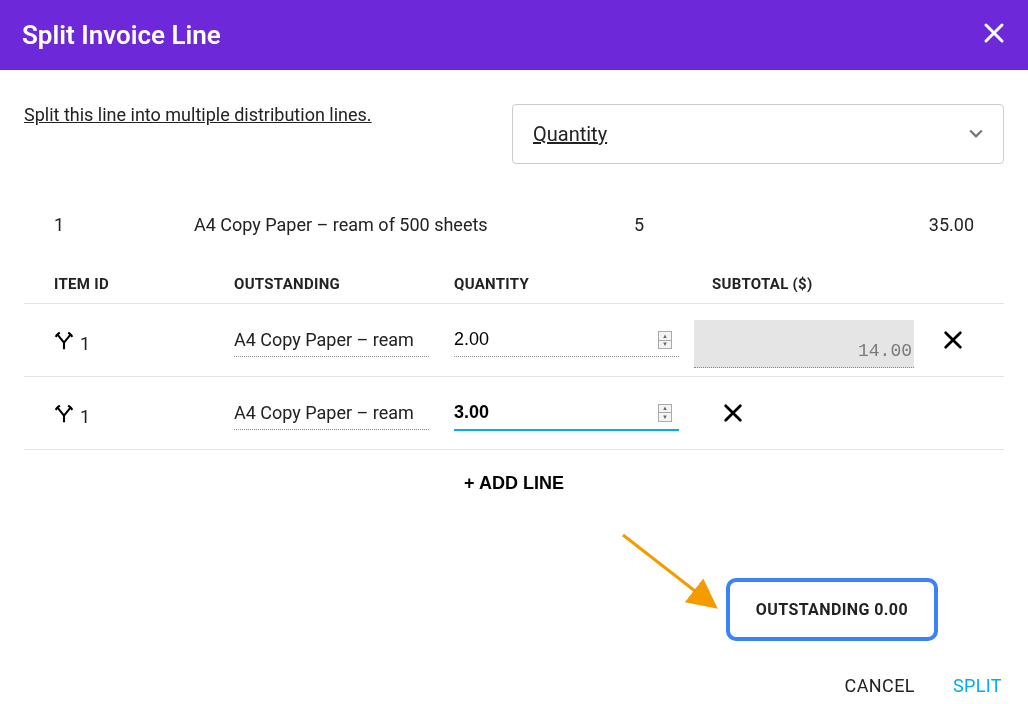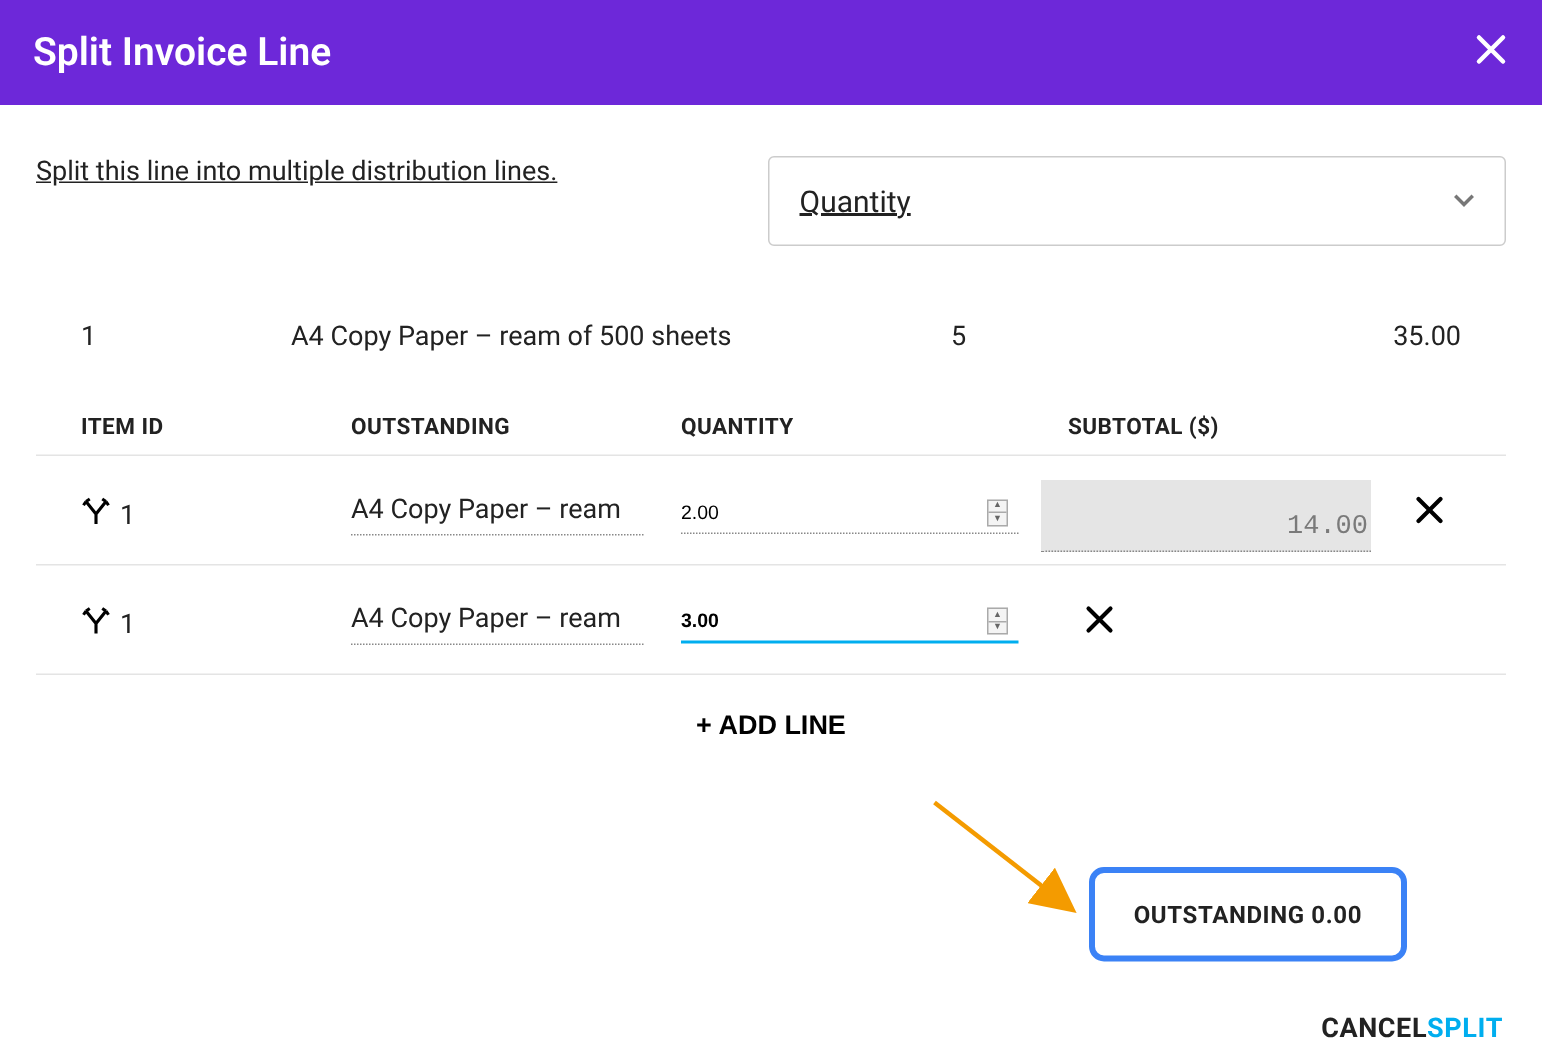--- a/index.html
+++ b/index.html
@@ -29,33 +29,33 @@
   .col-desc { width: 220px; }
   .col-qty { width: 240px; }
   .col-sub { flex: 1; text-align: left; padding-left: 18px; }
 
   .trow { display: flex; align-items: center; padding: 14px 30px 8px 30px; border-bottom: 1px solid #e4e4e4; height: 73px; }
   .cell-itemid { width: 180px; display: flex; align-items: center; gap: 6px; font-size: 18px; }
   .split-icon svg { width: 20px; height: 20px; }
   .cell-desc { width: 220px; }
   .cell-desc-inner { font-size: 18px; border-bottom: 1px dotted #888; padding-bottom: 6px; width: 195px; }
   .cell-qty { width: 240px; position: relative; }
-  .qty-input { width: 225px; font-size: 13px; border: none; border-bottom: 1px dotted #888; padding: 0 0 6px 0; outline: none; background: transparent; }
+  .qty-input { width: 225px; font-size: 18px; border: none; border-bottom: 1px dotted #888; padding: 0 0 6px 0; outline: none; background: transparent; }
   .spinner { position: absolute; right: 22px; top: 2px; width: 14px; height: 18px; border: 1px solid #aaa; background: #f4f4f4; display: flex; flex-direction: column; }
   .spinner div { flex: 1; display: flex; align-items: center; justify-content: center; font-size: 6px; line-height: 1; color: #666; }
   .spinner div:first-child { border-bottom: 1px solid #aaa; }
   .cell-sub { width: 220px; border-bottom: 1px dotted #888; padding-bottom: 6px; font-family: "Courier New", monospace; font-size: 18px; color: #7a7a7a; text-align: right; background: #e5e5e5; height: 48px; display: flex; align-items: flex-end; justify-content: flex-end; padding-right: 2px; margin-bottom: -1px; }
   .cell-remove { width: 50px; text-align: right; font-size: 24px; font-weight: 700; cursor: pointer; padding-left: 18px; }
 
   .add-line-wrap { text-align: center; margin-top: 22px; }
   .add-line-btn { font-size: 18px; font-weight: 600; cursor: pointer; background: none; border: none; }
 
   .outstanding-box { position: absolute; right: 90px; top: 578px; border: 4px solid #3b82f6; border-radius: 10px; padding: 18px 26px; font-size: 16px; font-weight: 700; letter-spacing: .4px; }
 
-  .footer { position: absolute; right: 26px; bottom: 8px; display: flex; font-size: 18px; font-weight: 700; letter-spacing: .4px; margin-left: 39px; }
+  .footer { position: absolute; right: 26px; bottom: 8px; display: flex; gap: 38px; font-size: 18px; font-weight: 400; letter-spacing: .4px; margin-left: 39px; }
   .cancel-btn { cursor: pointer; }
   .split-btn { color: #00aeef; cursor: pointer; }
 
   
   .arrow-annot { position: absolute; left: 618px; top: 530px; pointer-events: none; }
 </style>
 </head>
 <body>
 
 <div class="canvas">

